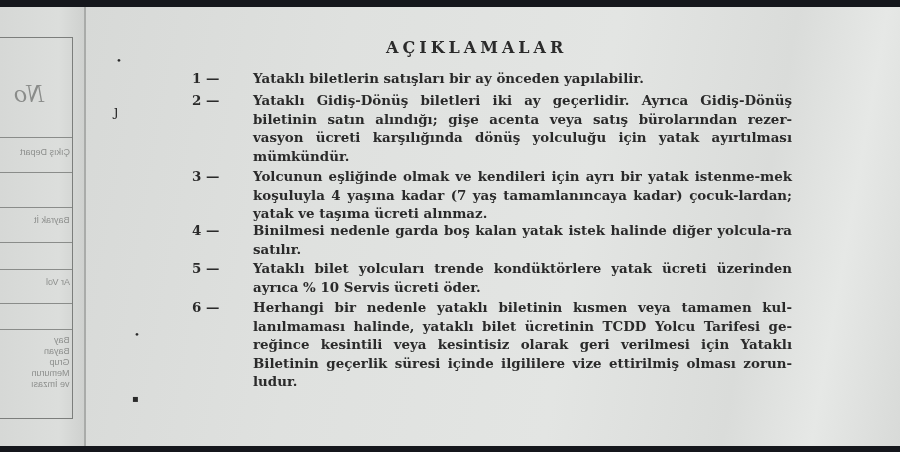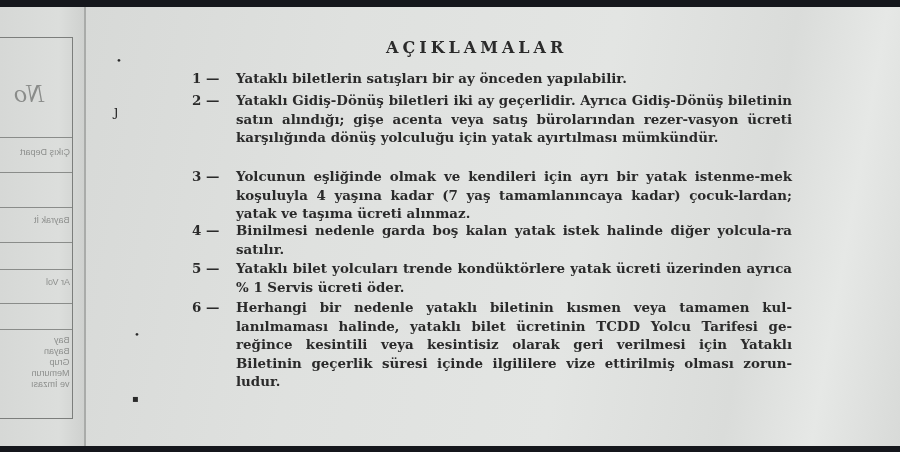--- a/index.html
+++ b/index.html
@@ -32,21 +32,21 @@
     position:absolute; left:86px; top:7px; width:814px; height:439px;
     background:linear-gradient(100deg,#d7d9d7 0%,#dfe1df 30%,#e3e5e3 60%,#dadcda 80%,#e6e8e6 90%,#d8dad8 100%);
   }
   .title {
     position:absolute; left:300px; top:31px; font-size:16px; font-weight:bold;
     letter-spacing:4px; color:#2b2b2b;
   }
   .item { position:absolute; left:106px; width:600px; font-size:13.4px; font-weight:bold;
     color:#2a2a2a; line-height:18.6px; }
   .num { position:absolute; left:0; top:0; width:42px; white-space:nowrap; }
-  .text { margin-left:44px; text-align:justify; text-align-last:left; }
+  .text { margin-left:61px; text-align:justify; text-align-last:left; }
   .mark { position:absolute; color:#2a2a2a; font-size:10px; }
 </style>
 </head>
 <body>
 
 <div class="top-edge"></div>
 
 <div class="stub">
   <div class="stub-frame"></div>
   <div class="stub-no">No</div>
@@ -89,21 +89,21 @@
   <div class="item" style="top:160px">
     <span class="num">3 —</span>
     <div class="text">Yolcunun eşliğinde olmak ve kendileri için ayrı bir yatak istenme-mek koşuluyla 4 yaşına kadar (7 yaş tamamlanıncaya kadar) çocuk-lardan; yatak ve taşıma ücreti alınmaz.</div>
   </div>
   <div class="item" style="top:214px">
     <span class="num">4 —</span>
     <div class="text">Binilmesi nedenle garda boş kalan yatak istek halinde diğer yolcula-ra satılır.</div>
   </div>
   <div class="item" style="top:252px">
     <span class="num">5 —</span>
-    <div class="text">Yataklı bilet yolcuları trende kondüktörlere yatak ücreti üzerinden ayrıca % 1 Servis ücreti öder.</div>
+    <div class="text">Yataklı bilet yolcuları trende kondüktörlere yatak ücreti üzerinden ayrıca % 10 Servis ücreti öder.</div>
   </div>
   <div class="item" style="top:291px">
     <span class="num">6 —</span>
     <div class="text">Herhangi bir nedenle yataklı biletinin kısmen veya tamamen kul-lanılmaması halinde, yataklı bilet ücretinin TCDD Yolcu Tarifesi ge-reğince kesintili veya kesintisiz olarak geri verilmesi için Yataklı Biletinin geçerlik süresi içinde ilgililere vize ettirilmiş olması zorun-ludur.</div>
   </div>
 </div>
 
 <div class="bottom-edge"></div>
 
 </body></html>

